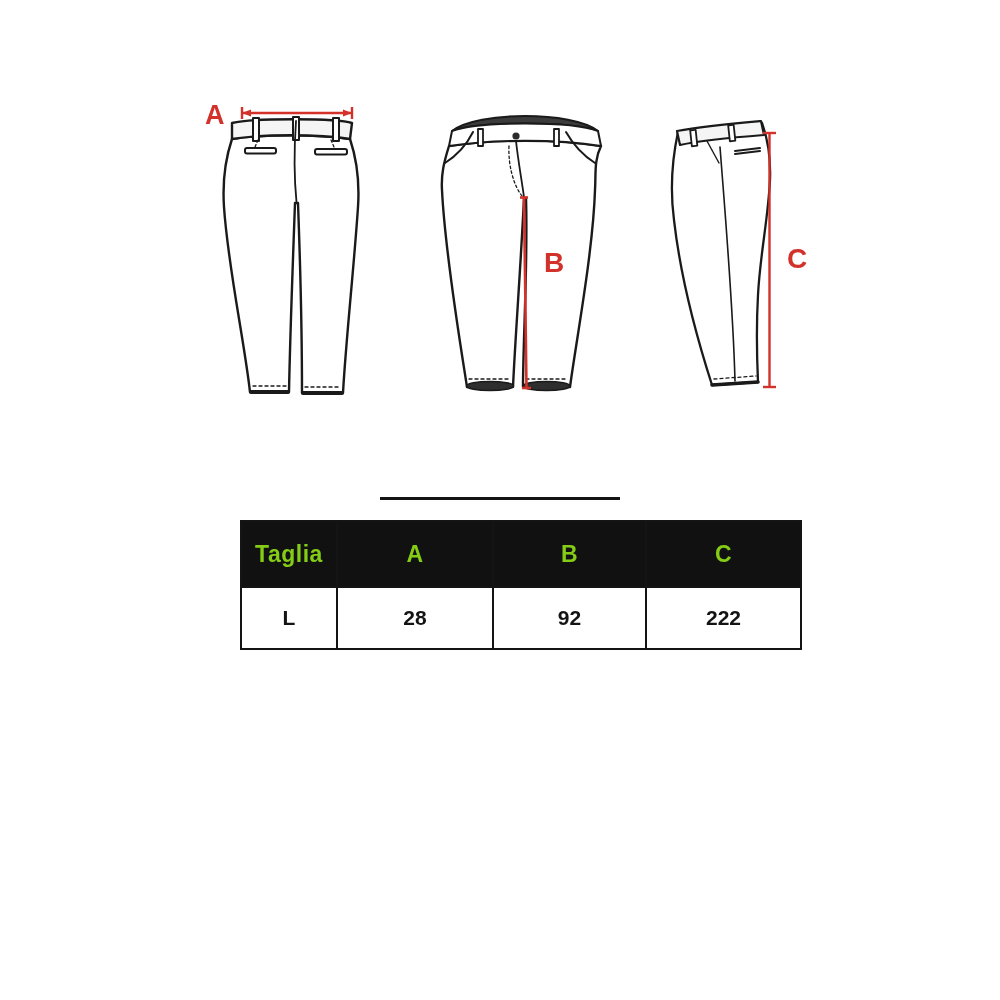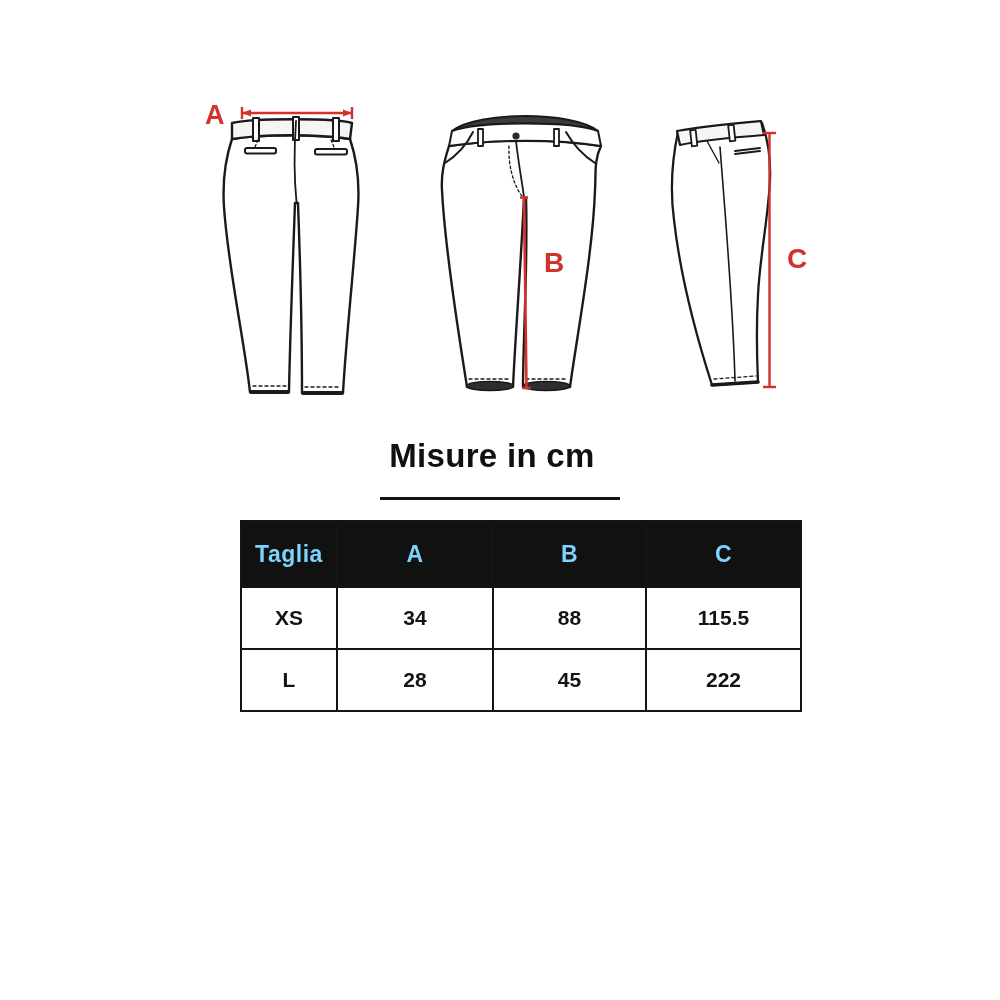--- a/index.html
+++ b/index.html
@@ -18,21 +18,21 @@
   }
   .title-underline{
     position:absolute;left:380px;top:497px;width:240px;height:3px;
     background:#141414;
   }
   table.size-table{
     position:absolute;left:240px;top:520px;width:560px;
     border-collapse:collapse;table-layout:fixed;
   }
   table.size-table th{
-    background:#111111;color:#7dd3fc;height:62px;
+    background:#111111;color:#84cc16;height:62px;
     font-size:23px;font-weight:bold;border:2px solid #141414;
     letter-spacing:.5px;
   }
   table.size-table td{
     background:#ffffff;color:#141414;height:58px;
     font-size:21px;font-weight:bold;text-align:center;
     border:2px solid #141414;
   }
   svg text.measure-label{
     font-family:"Liberation Sans",sans-serif;
@@ -134,47 +134,40 @@
     </g>
 
     <g stroke="#d2322a" stroke-width="2.4" fill="none">
       <line x1="106.5" y1="28" x2="106.5" y2="282"></line>
       <line x1="100" y1="28" x2="113" y2="28"></line>
       <line x1="100" y1="282" x2="113" y2="282"></line>
     </g>
     <text class="measure-label" x="124" y="163" font-size="28" fill="#d2322a">C</text>
   </svg>
 
-  <div class="page-title">Misure in cm</div>
   <div class="title-underline"></div>
 
   <table class="size-table">
     <colgroup>
       <col style="width:96px">
         <col style="width:156px">
         <col style="width:153px">
         <col style="width:155px">
     </colgroup>
     <thead>
       <tr>
         <th>Taglia</th>
         <th>A</th>
         <th>B</th>
         <th>C</th>
       </tr>
     </thead>
     <tbody>
       <tr>
-        <td>XS</td>
-        <td>34</td>
-        <td>88</td>
-        <td>115.5</td>
-      </tr>
-      <tr>
         <td>L</td>
         <td>28</td>
-        <td>45</td>
+        <td>92</td>
         <td>222</td>
       </tr>
     </tbody>
   </table>
 
 </div>
 
 </body></html>

